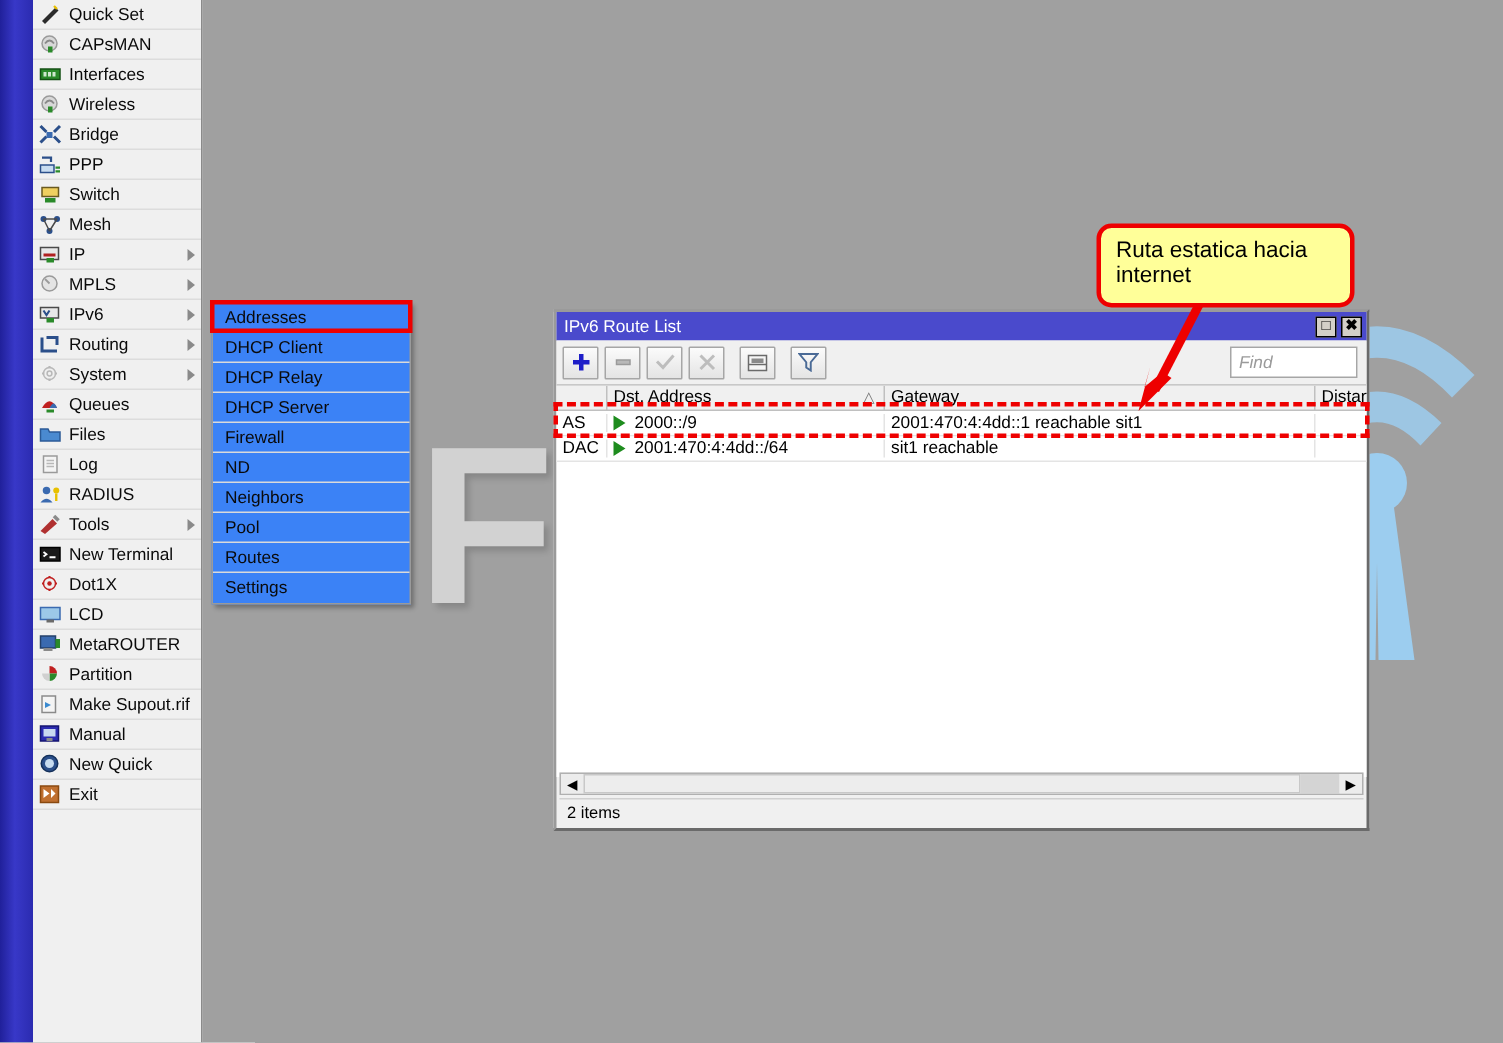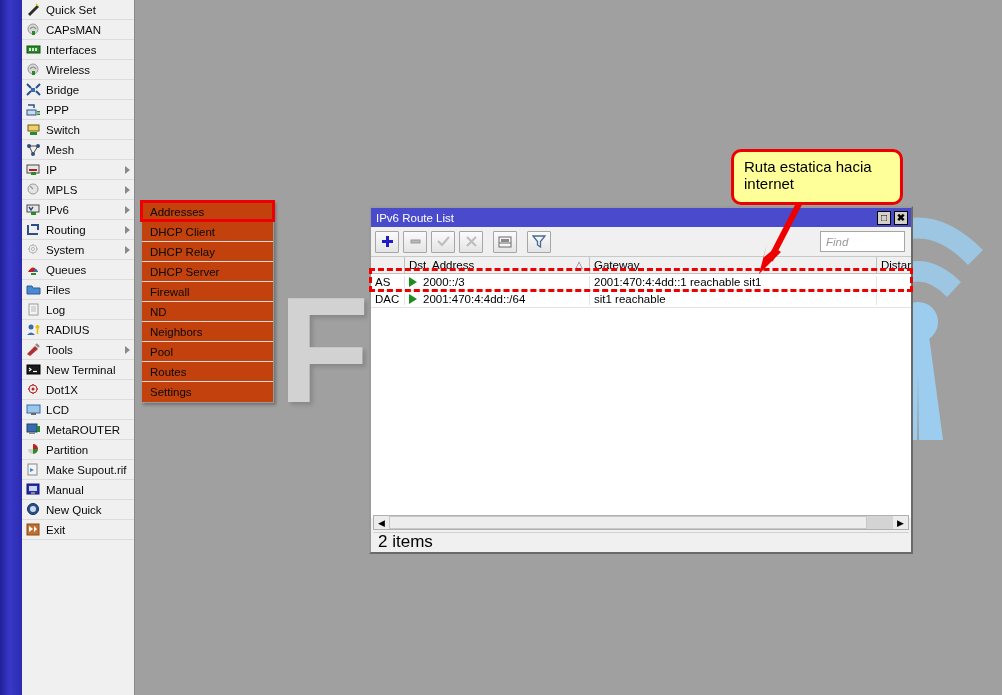--- a/index.html
+++ b/index.html
@@ -55,21 +55,21 @@
     flex: 0 0 16px;
     position: relative;
     display: inline-block;
   }
   .micon svg { display:block; }
 
   
   #submenu {
     position: absolute; left: 141px; top: 201px;
     width: 133px;
-    background: #c2410c;
+    background: #3b82f6;
     border: 1px solid #9a9a9a;
     box-shadow: 2px 2px 3px rgba(0,0,0,.30);
     z-index: 30;
   }
   .sub-item {
     height: 20px;
     display: flex; align-items: center;
     padding-left: 8px;
     border-bottom: 1px solid #dadada;
     font-size: 11.5px;
@@ -239,21 +239,21 @@
   }
   #sb-thumb { flex: 1; height: 13px; background: #ededed; border: 1px solid #c8c8c8; }
   #sb-track-right { width: 26px; height: 13px; background: #d4d4d4; }
   #rw-status {
     position: absolute; left: 2px; right: 2px; bottom: 2px;
     height: 18px;
     background: #f0f0f0;
     border-top: 1px solid #d0d0d0;
     display: flex; align-items: center;
     padding-left: 5px;
-    font-size: 17px; color: #000;
+    font-size: 11px; color: #000;
   }
 
   
   #row-highlight {
     position: absolute;
     left: 369px; top: 268px;
     width: 544px; height: 24px;
     border: 3px dashed #ee0000;
     z-index: 50;
     pointer-events: none;
@@ -665,21 +665,21 @@
         <div class="th c-dist">
           <span>Distanc</span>
 
         </div>
       </div>
       <div id="tbody">
           <div class="trow tbody-row">
             <div class="tcell c-flag">AS</div>
             <div class="tcell c-dst">
               <span class="green-tri"></span>
-              <span>2000::/3</span>
+              <span>2000::/9</span>
             </div>
             <div class="tcell c-gw">2001:470:4:4dd::1 reachable sit1</div>
             <div class="tcell c-dist"></div>
           </div>
           <div class="trow tbody-row">
             <div class="tcell c-flag">DAC</div>
             <div class="tcell c-dst">
               <span class="green-tri"></span>
               <span>2001:470:4:4dd::/64</span>
             </div>

